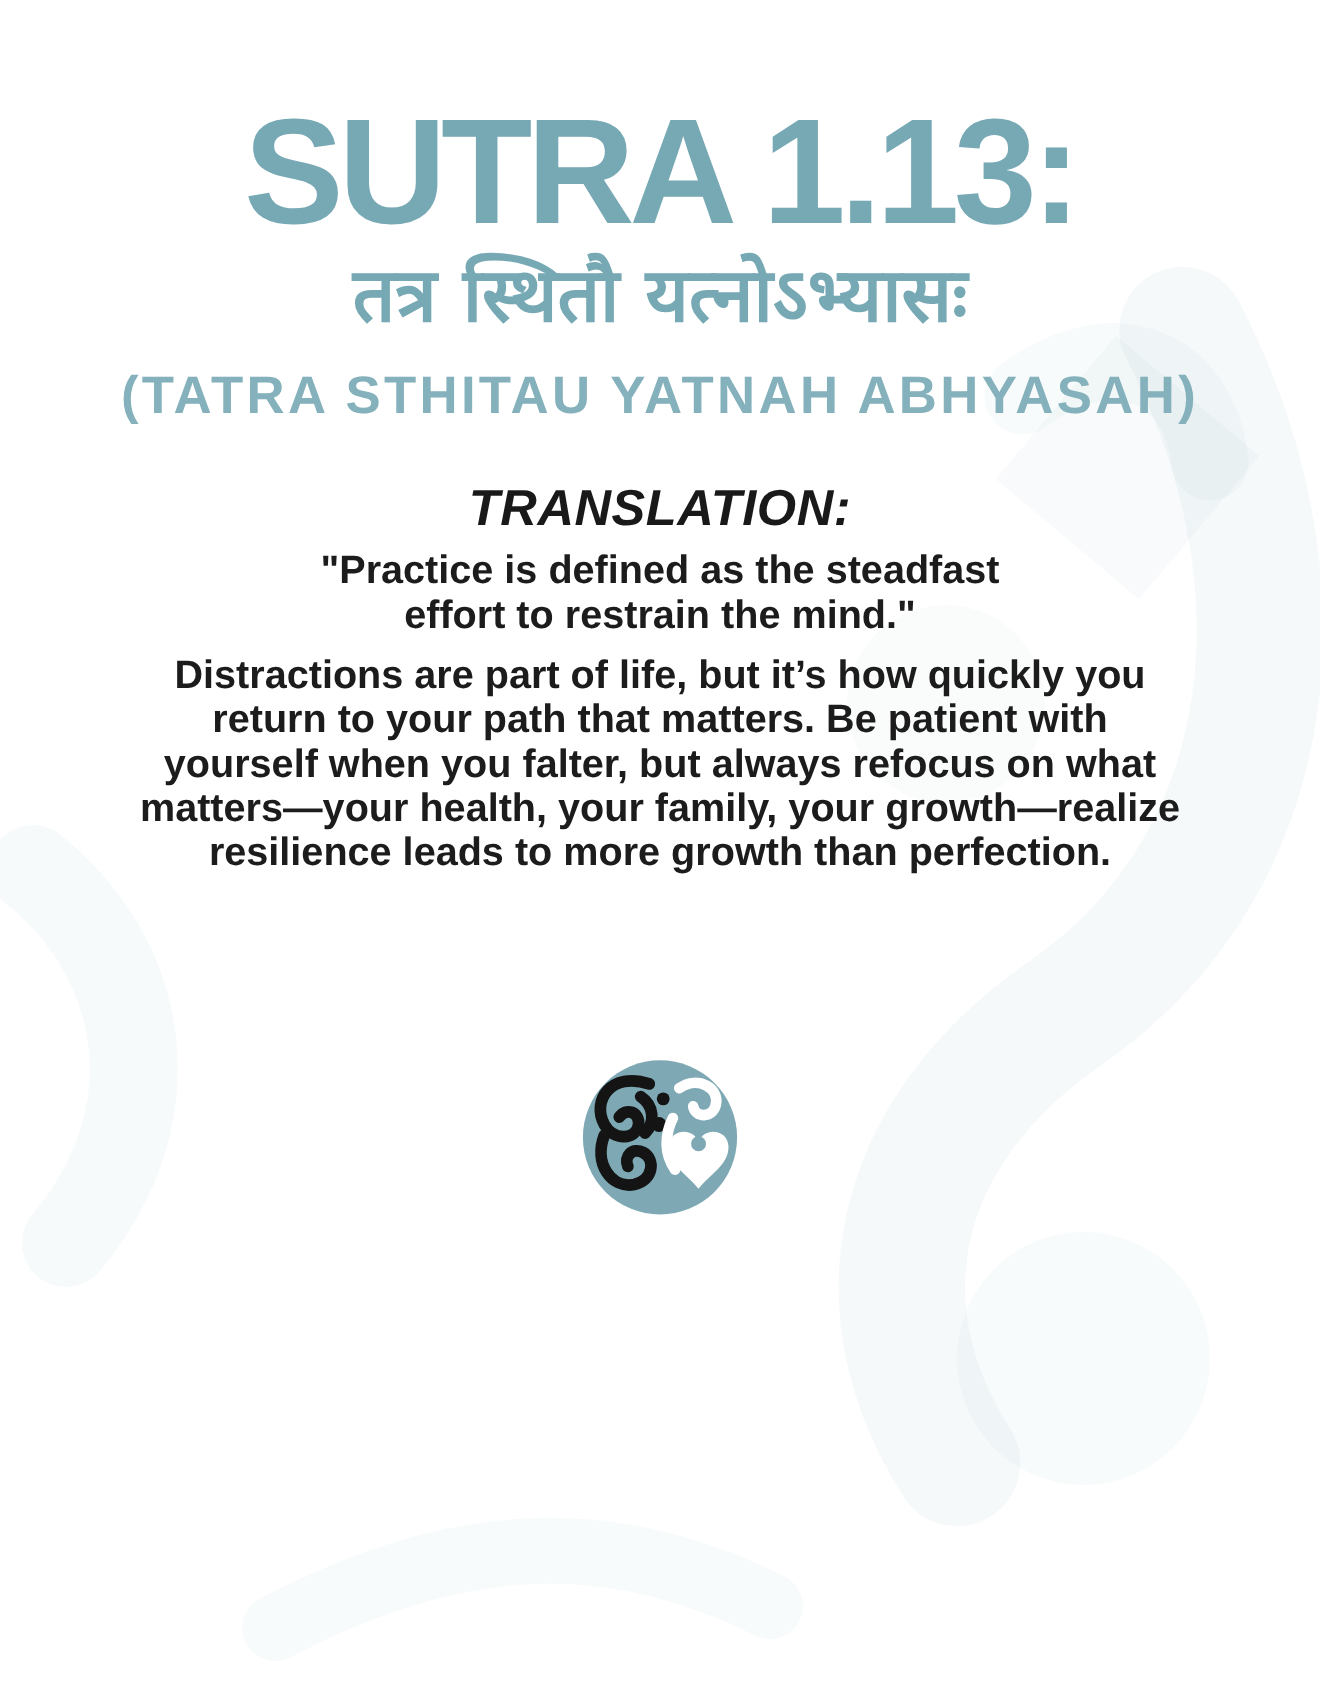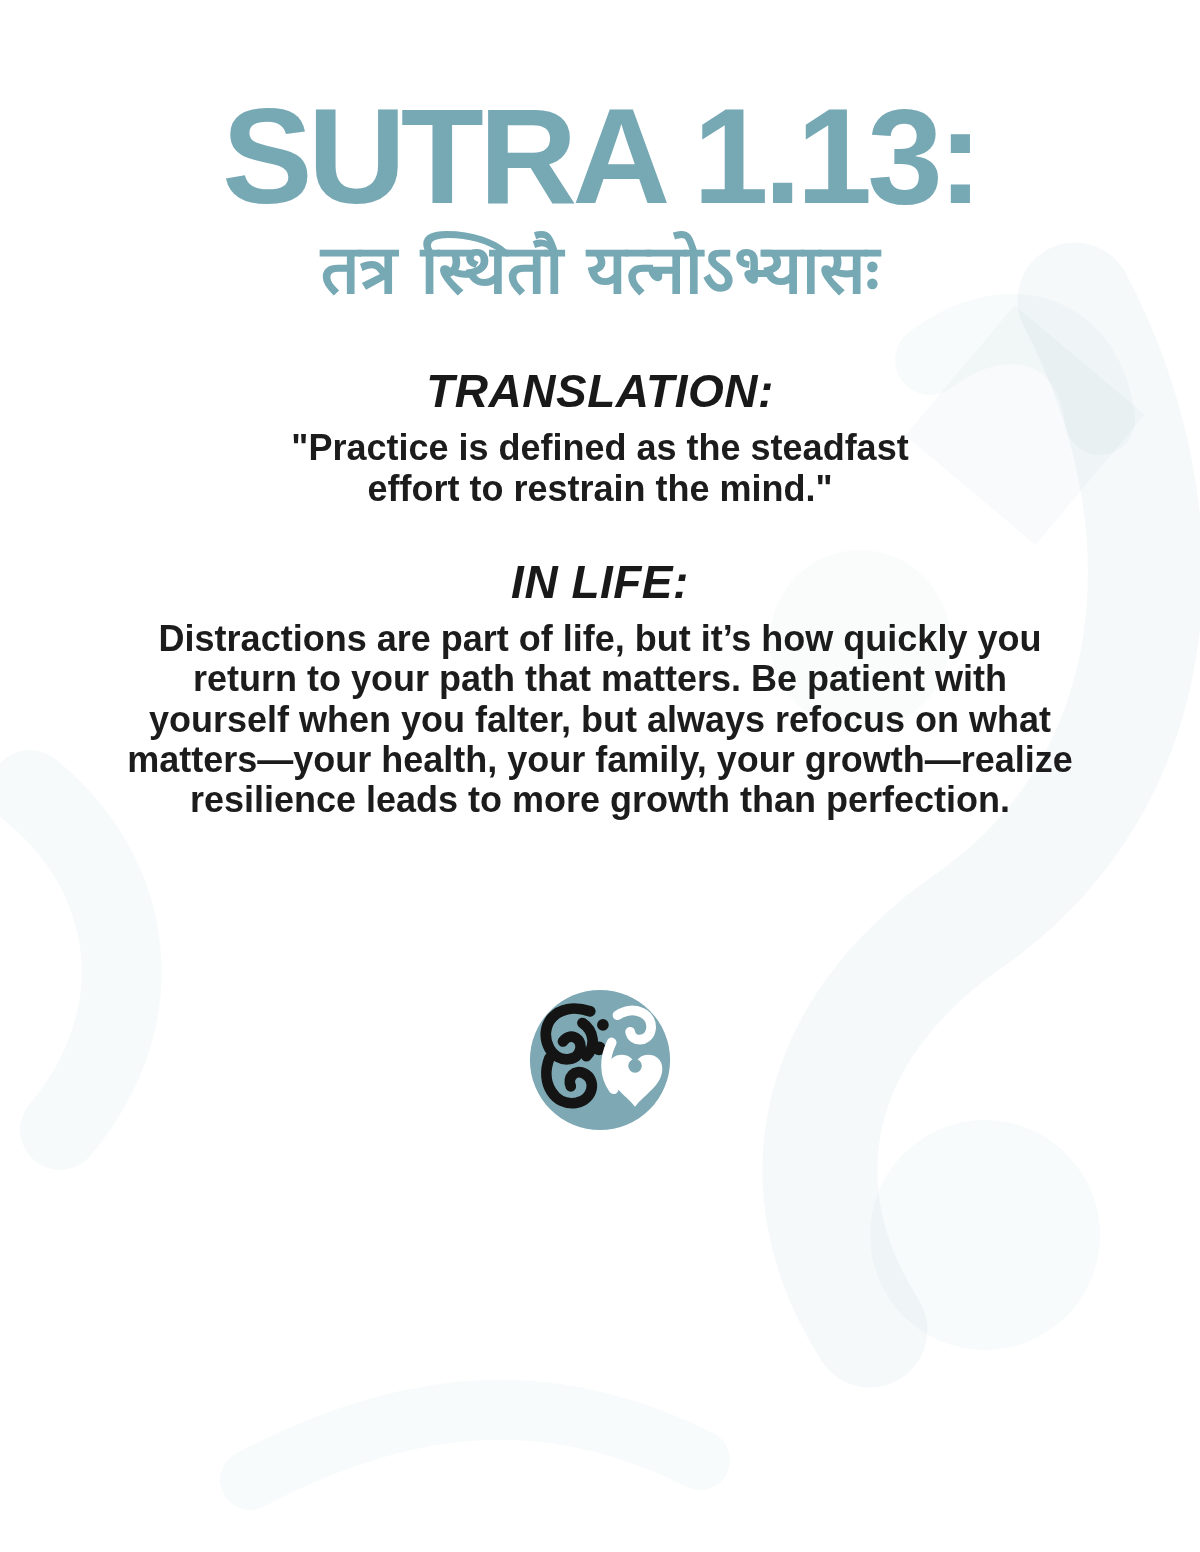--- a/index.html
+++ b/index.html
@@ -88,27 +88,27 @@
       <circle cx="860" cy="640" r="90" opacity="0.04"></circle>
     </g>
   </svg>
 
   <div class="content">
 
     <div class="title">SUTRA 1.13:</div>
 
     <div class="sanskrit">तत्र स्थितौ यत्नोऽभ्यासः</div>
 
+    <div class="translit">(TATRA STHITAU YATNAH ABHYASAH)</div>
 
     <div class="section-heading mt-translation">TRANSLATION:</div>
     <div class="section-body">"Practice is defined as the steadfast
 effort to restrain the mind."</div>
 
 
-    <div class="section-heading mt-life">IN LIFE:</div>
     <div class="section-body">Distractions are part of life, but it’s how quickly you
 return to your path that matters. Be patient with
 yourself when you falter, but always refocus on what
 matters—your health, your family, your growth—realize
 resilience leads to more growth than perfection.</div>
 
     <div class="logo-wrap">
       
       <svg width="146" height="146" viewBox="-75 -75 150 150" aria-hidden="true">
         <circle cx="0" cy="0" r="72" fill="#7ea9b4"></circle>

